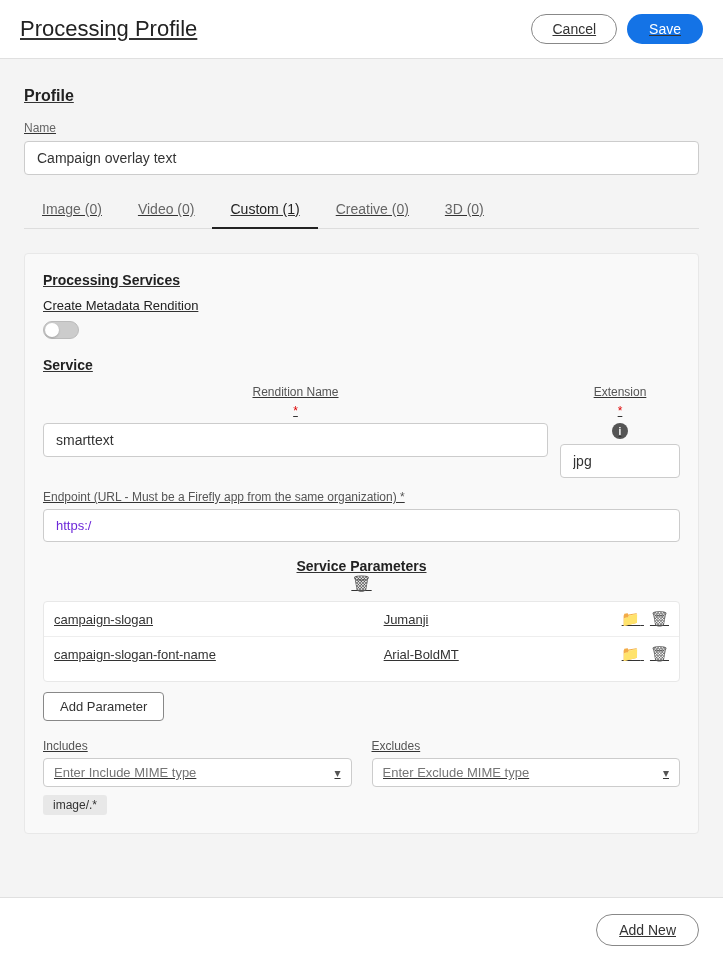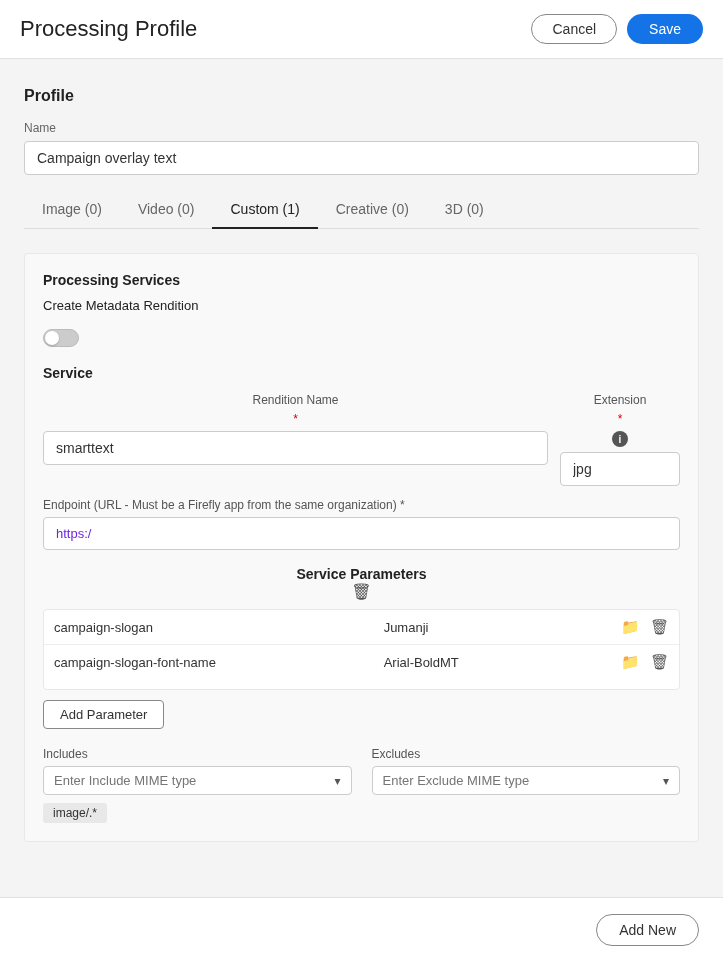--- a/index.html
+++ b/index.html
@@ -10,20 +10,21 @@
       min-height: 962px;
       font-size: 14px;
       color: #333;
     }
     .page-container {
       background: #f4f4f4;
       width: 723px;
       min-height: 962px;
       display: flex;
       flex-direction: column;
+      text-decoration: underline;
     }
     
     .header {
       background: #fff;
       display: flex;
       align-items: center;
       justify-content: space-between;
       padding: 14px 20px;
       border-bottom: 1px solid #e0e0e0;
     }
@@ -357,21 +358,21 @@
       <div class="tab">Video (0)</div>
       <div class="tab active">Custom (1)</div>
       <div class="tab">Creative (0)</div>
       <div class="tab">3D (0)</div>
     </div>
 
     <div class="services-section">
       <div class="service-header">Processing Services</div>
 
       
-      <div class="service-header" style="font-weight:400; font-size:13px; margin-bottom:16px;">Create Metadata Rendition</div>
+      <div class="service-header" style="font-weight:400; font-size:13px; margin-bottom:8px;">Create Metadata Rendition</div>
       <div class="toggle-container">
         <div class="toggle">
           <div class="toggle-knob"></div>
         </div>
       </div>
 
       
       <div class="sub-section-title">Service</div>
 
       

